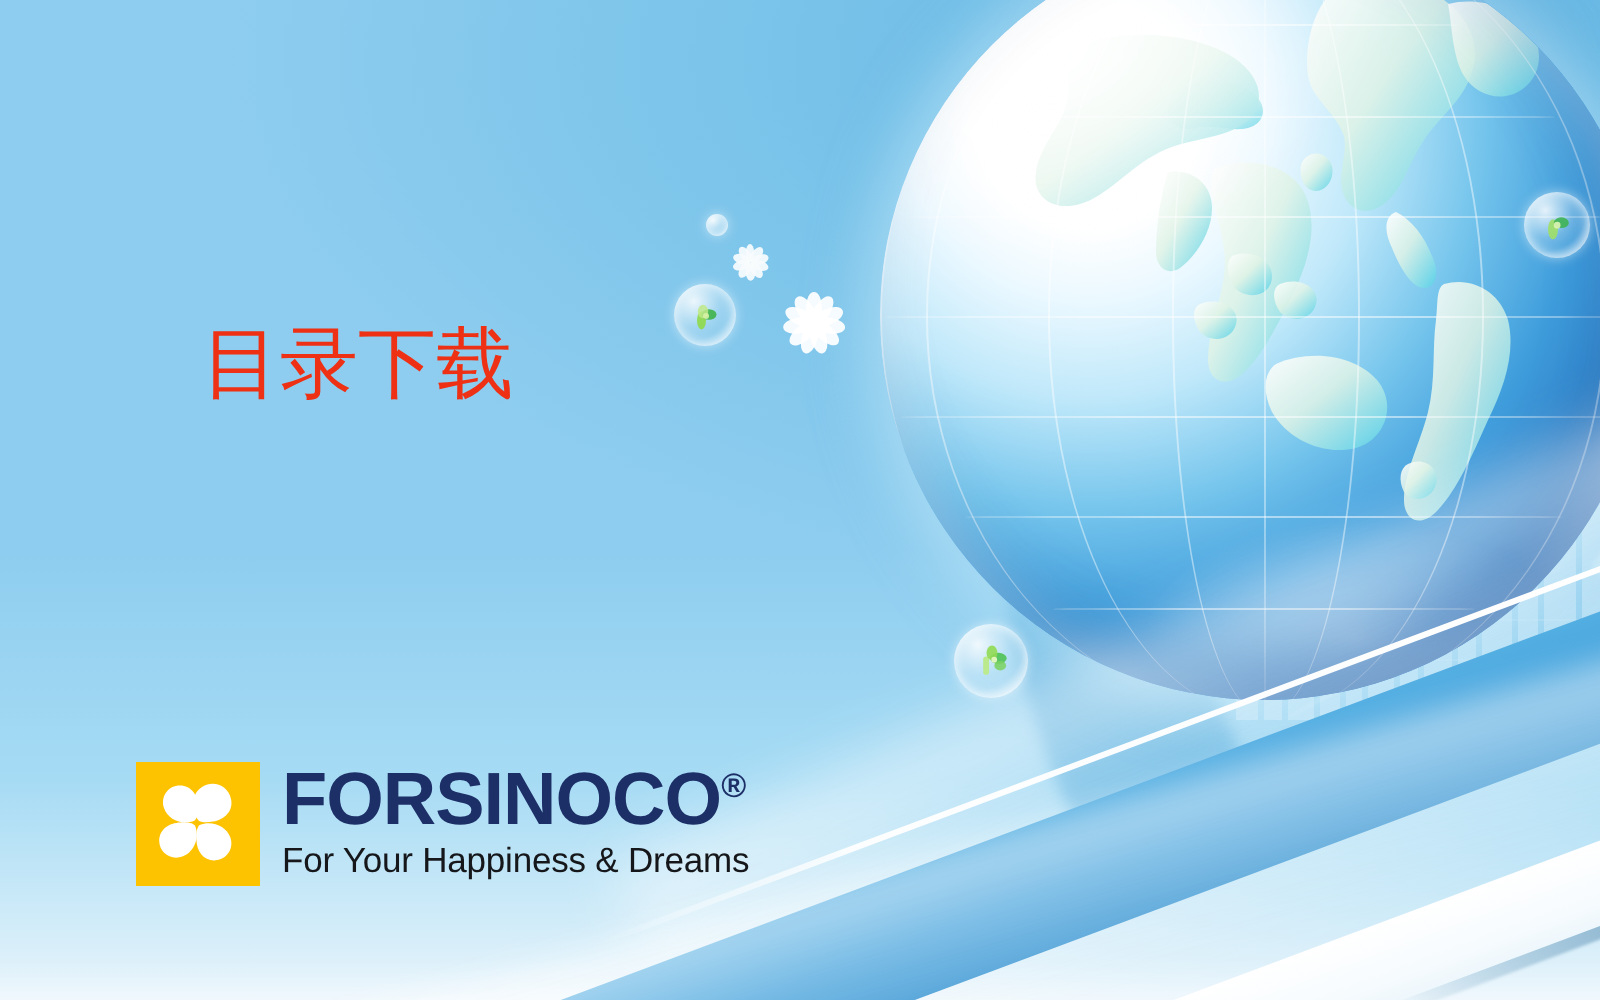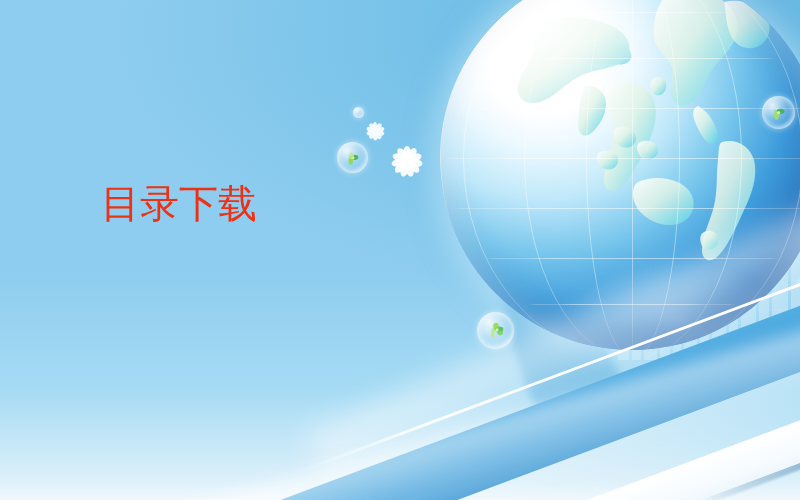--- a/index.html
+++ b/index.html
@@ -244,21 +244,20 @@
     line-height: 1.0;
     z-index: 40;
   }
   .headline-line1 {
     font-size: 39px;
     letter-spacing: 0px;
     white-space: nowrap;
   }
   .headline-line2 {
     font-size: 39px;
-    margin-top: 21px;
     margin-left: 13px;
     white-space: nowrap;
   }
 
   
   .logo-lockup {
     position: absolute;
     left: 68px; top: 381px;
     display: flex;
     align-items: flex-start;
@@ -488,14 +487,30 @@
   <div class="ribbon ribbon-blue"></div>
   <div class="ribbon ribbon-thinline"></div>
   <div class="ribbon ribbon-steel"></div>
   <div class="ribbon ribbon-white"></div>
   <div class="ribbon ribbon-pale"></div>
 
   <div class="headline">
     <div class="headline-line2">目录下载</div>
   </div>
 
+  <div class="logo-lockup">
+    <div class="logo-mark">
+      <svg viewBox="0 0 62 62" aria-hidden="true">
+        <g fill="#ffffff">
+          <path d="M31.5 29.5 C27 24 27.5 16 33 12.5 C39 8.8 46 12 47.5 18.5 C48.8 24.2 44.5 28.8 38.5 29.8 C36 30.2 33.3 30.4 31.5 29.5 Z"></path>
+          <path d="M31.8 31.5 C37.6 29 45.2 31.8 47.2 37.8 C49.1 43.6 45.2 49 39.3 49.2 C33.9 49.4 30.4 44.8 30.2 39 C30.1 36 30.3 32.6 31.8 31.5 Z"></path>
+          <path d="M29.5 31.8 C32 37.6 29.2 45.3 23.2 47.3 C17.2 49.3 11.6 45.3 11.6 39.4 C11.6 33.8 16.4 30.3 22.3 30.2 C25.3 30.1 28.4 30.4 29.5 31.8 Z"></path>
+          <path d="M29.2 29.4 C23.4 31.8 15.9 29 14 23 C12.1 17.1 16.1 11.7 22 11.7 C27.6 11.7 31 16.5 31.1 22.4 C31.2 25.4 30.6 28.3 29.2 29.4 Z"></path>
+        </g>
+      </svg>
+    </div>
+    <div class="logo-text">
+      <div class="logo-word"><span>FORSINOCO</span><span class="reg">®</span></div>
+      <div class="logo-tagline">For Your Happiness &amp; Dreams</div>
+    </div>
+  </div>
 
 </div>
 
 </body></html>

